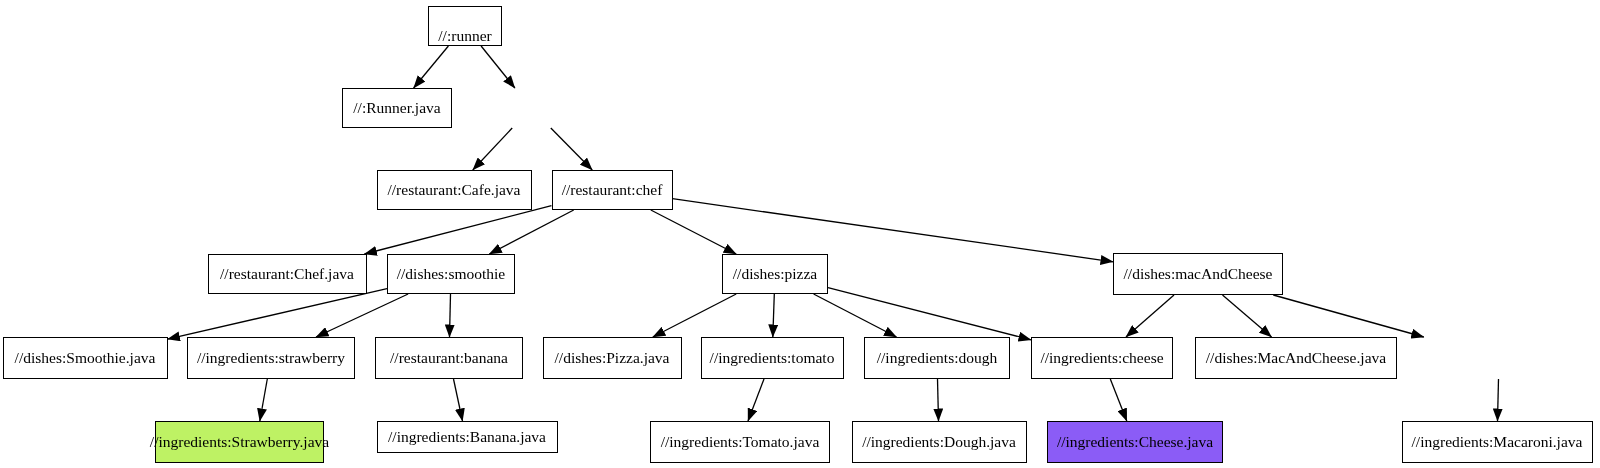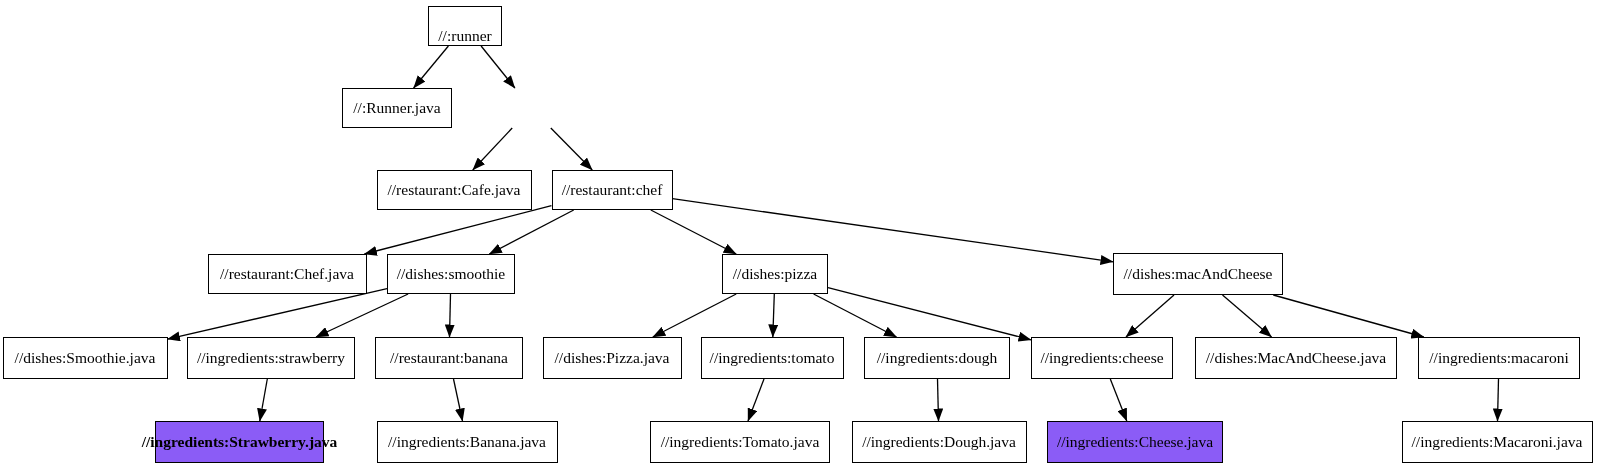--- a/index.html
+++ b/index.html
@@ -111,27 +111,24 @@
       </div>
       <div class="node" style="left: 864px; top: 337px; width: 146px; height: 42px; border-color: rgb(0, 0, 0); background: rgb(255, 255, 255);">
         <span>//ingredients:dough</span>
       </div>
       <div class="node" style="left: 1031px; top: 337px; width: 142px; height: 42px; border-color: rgb(0, 0, 0); background: rgb(255, 255, 255);">
         <span>//ingredients:cheese</span>
       </div>
       <div class="node" style="left: 1195px; top: 337px; width: 202px; height: 42px; border-color: rgb(0, 0, 0); background: rgb(255, 255, 255);">
         <span>//dishes:MacAndCheese.java</span>
       </div>
-      <div class="node" style="left: 1418px; top: 337px; width: 162px; height: 42px; border-color: rgb(0, 0, 0); background: rgb(255, 255, 255);">
-        <span>//ingredients:macaroni</span>
-      </div>
-      <div class="node" style="left: 155px; top: 421px; width: 169px; height: 42px; border-color: rgb(0, 0, 0); background: #8b5cf6; font-weight: bold;">
+      <div class="node" style="left: 155px; top: 421px; width: 169px; height: 42px; border-color: rgb(0, 0, 0); background: #bef264;">
         <span>//ingredients:Strawberry.java</span>
       </div>
-      <div class="node" style="left: 376.5px; top: 421px; width: 181px; height: 42px; border-color: rgb(0, 0, 0); background: rgb(255, 255, 255);">
+      <div class="node" style="left: 376.5px; top: 421px; width: 181px; height: 32px; border-color: rgb(0, 0, 0); background: rgb(255, 255, 255);">
         <span>//ingredients:Banana.java</span>
       </div>
       <div class="node" style="left: 650px; top: 421px; width: 180px; height: 42px; border-color: rgb(0, 0, 0); background: rgb(255, 255, 255);">
         <span>//ingredients:Tomato.java</span>
       </div>
       <div class="node" style="left: 851.5px; top: 421px; width: 175px; height: 42px; border-color: rgb(0, 0, 0); background: rgb(255, 255, 255);">
         <span>//ingredients:Dough.java</span>
       </div>
       <div class="node" style="left: 1047px; top: 421px; width: 176px; height: 42px; border-color: rgb(0, 0, 0); background: #8b5cf6;">
         <span>//ingredients:Cheese.java</span>

